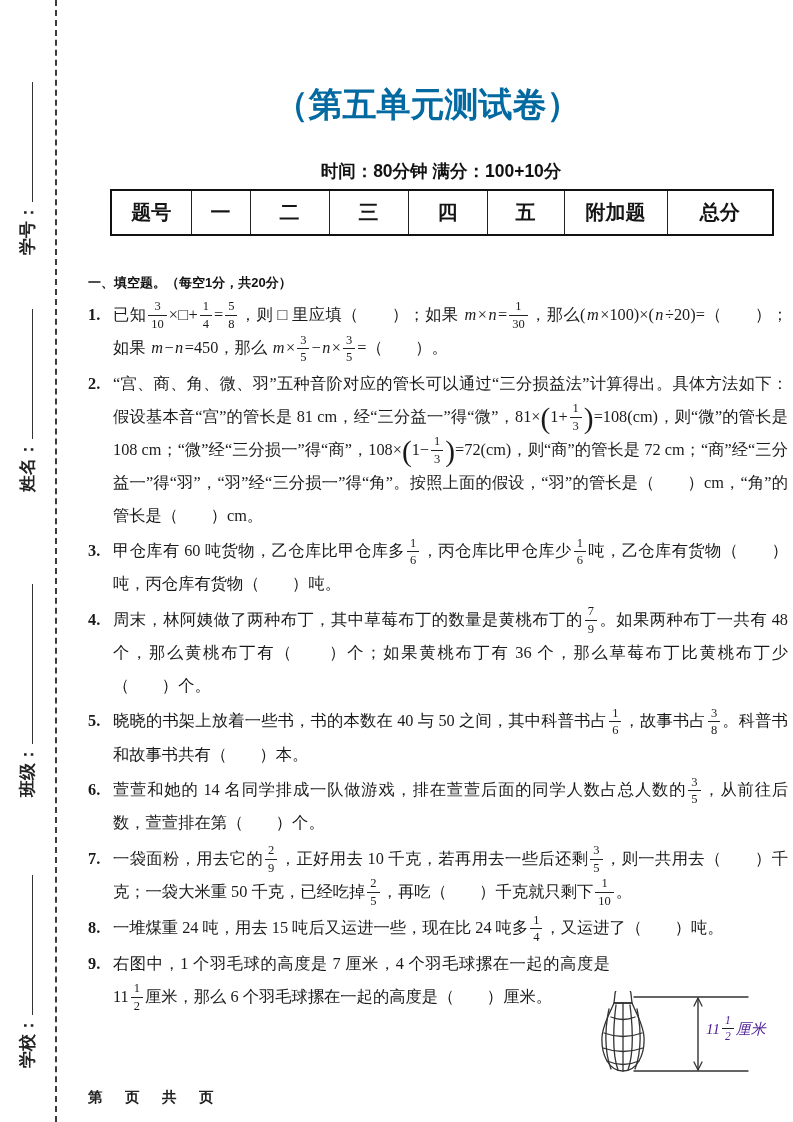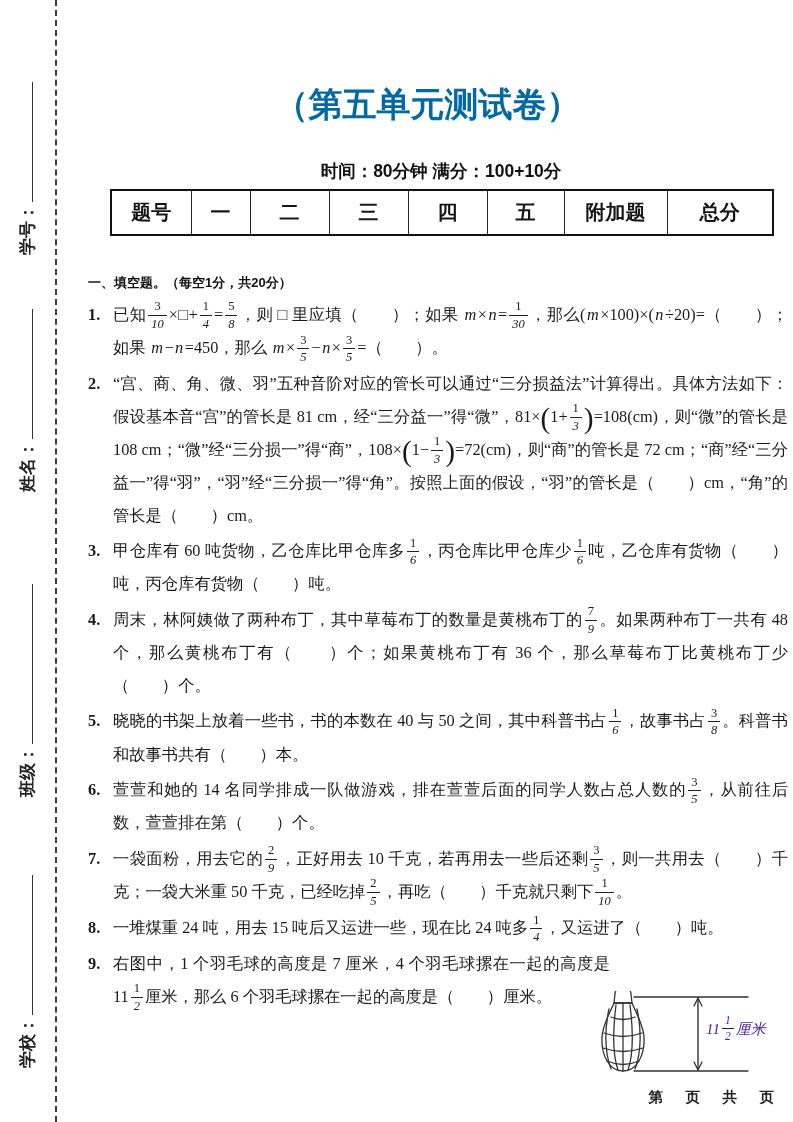--- a/index.html
+++ b/index.html
@@ -54,34 +54,34 @@
   }
   .question{position:relative;padding-left:25px;margin-bottom:3px;}
   .q-fig{padding-right:178px;}
   .qnum{position:absolute;left:0;top:0;font-weight:700;}
   .frac{
     display:inline-flex;flex-direction:column;align-items:center;
     vertical-align:middle;line-height:1.15;font-size:12.5px;margin:0 2px;
     transform:translateY(-1px);
   }
   .frac .fn{padding:0 3px 1px;}
-  .frac .fd{border-top:1.4px solid #222;padding:1px 3px 0;font-style:italic;}
+  .frac .fd{border-top:1.4px solid #222;padding:1px 3px 0;}
   .var{font-style:italic;padding:0 1.5px;font-family:"Liberation Serif",serif;}
   .bigp{font-size:1.8em;vertical-align:middle;line-height:1;font-weight:400;}
   
   .fig{position:absolute;left:598px;top:991px;width:195px;height:86px;}
   .fig svg{position:absolute;left:0;top:0;}
   .fig-label{
     position:absolute;left:108px;top:24px;display:flex;align-items:center;
     font-size:15px;font-style:italic;color:#4c1d95;
   }
   .fig-label .frac{font-size:11.5px;}
   
   .footer{
-    position:absolute;bottom:15px;left:88px;width:690px;text-align:right;
+    position:absolute;bottom:15px;left:88px;width:690px;text-align:left;
     font-family:"Liberation Sans",sans-serif;font-size:14.5px;font-weight:600;
     letter-spacing:4px;color:#222;
   }
 </style>
 </head>
 <body>
 
 <div class="page">
 
   <div class="divider"></div>

